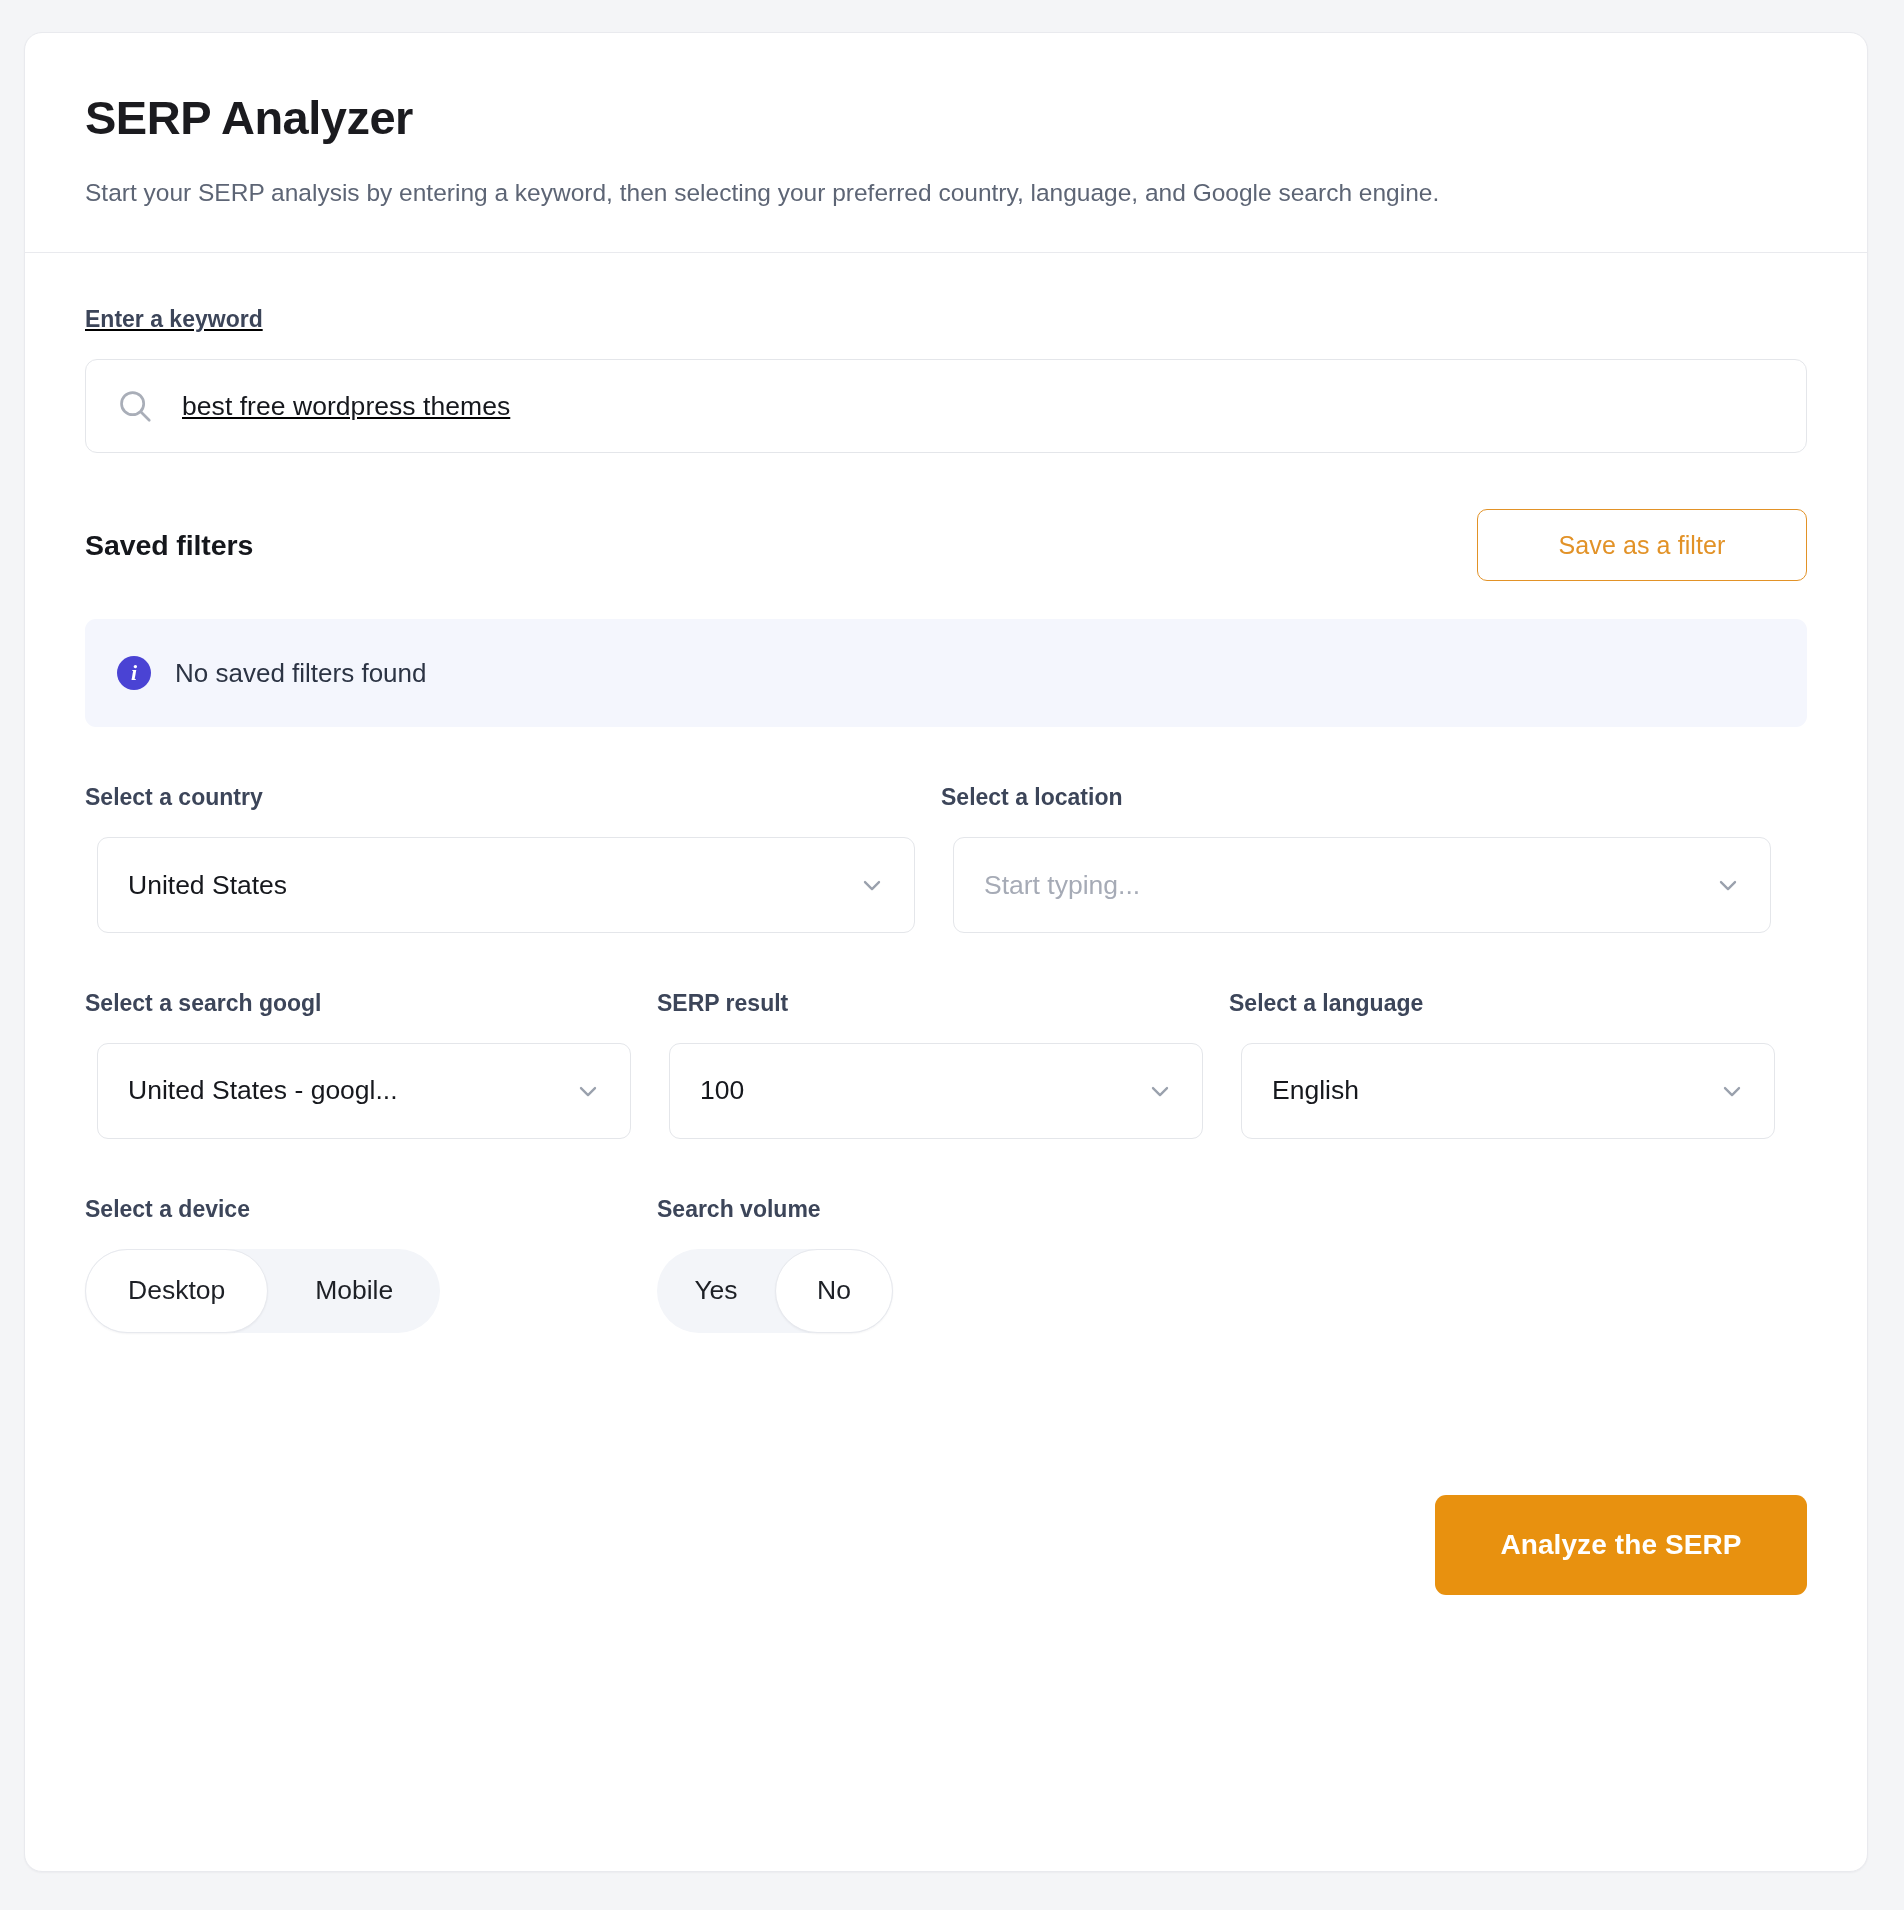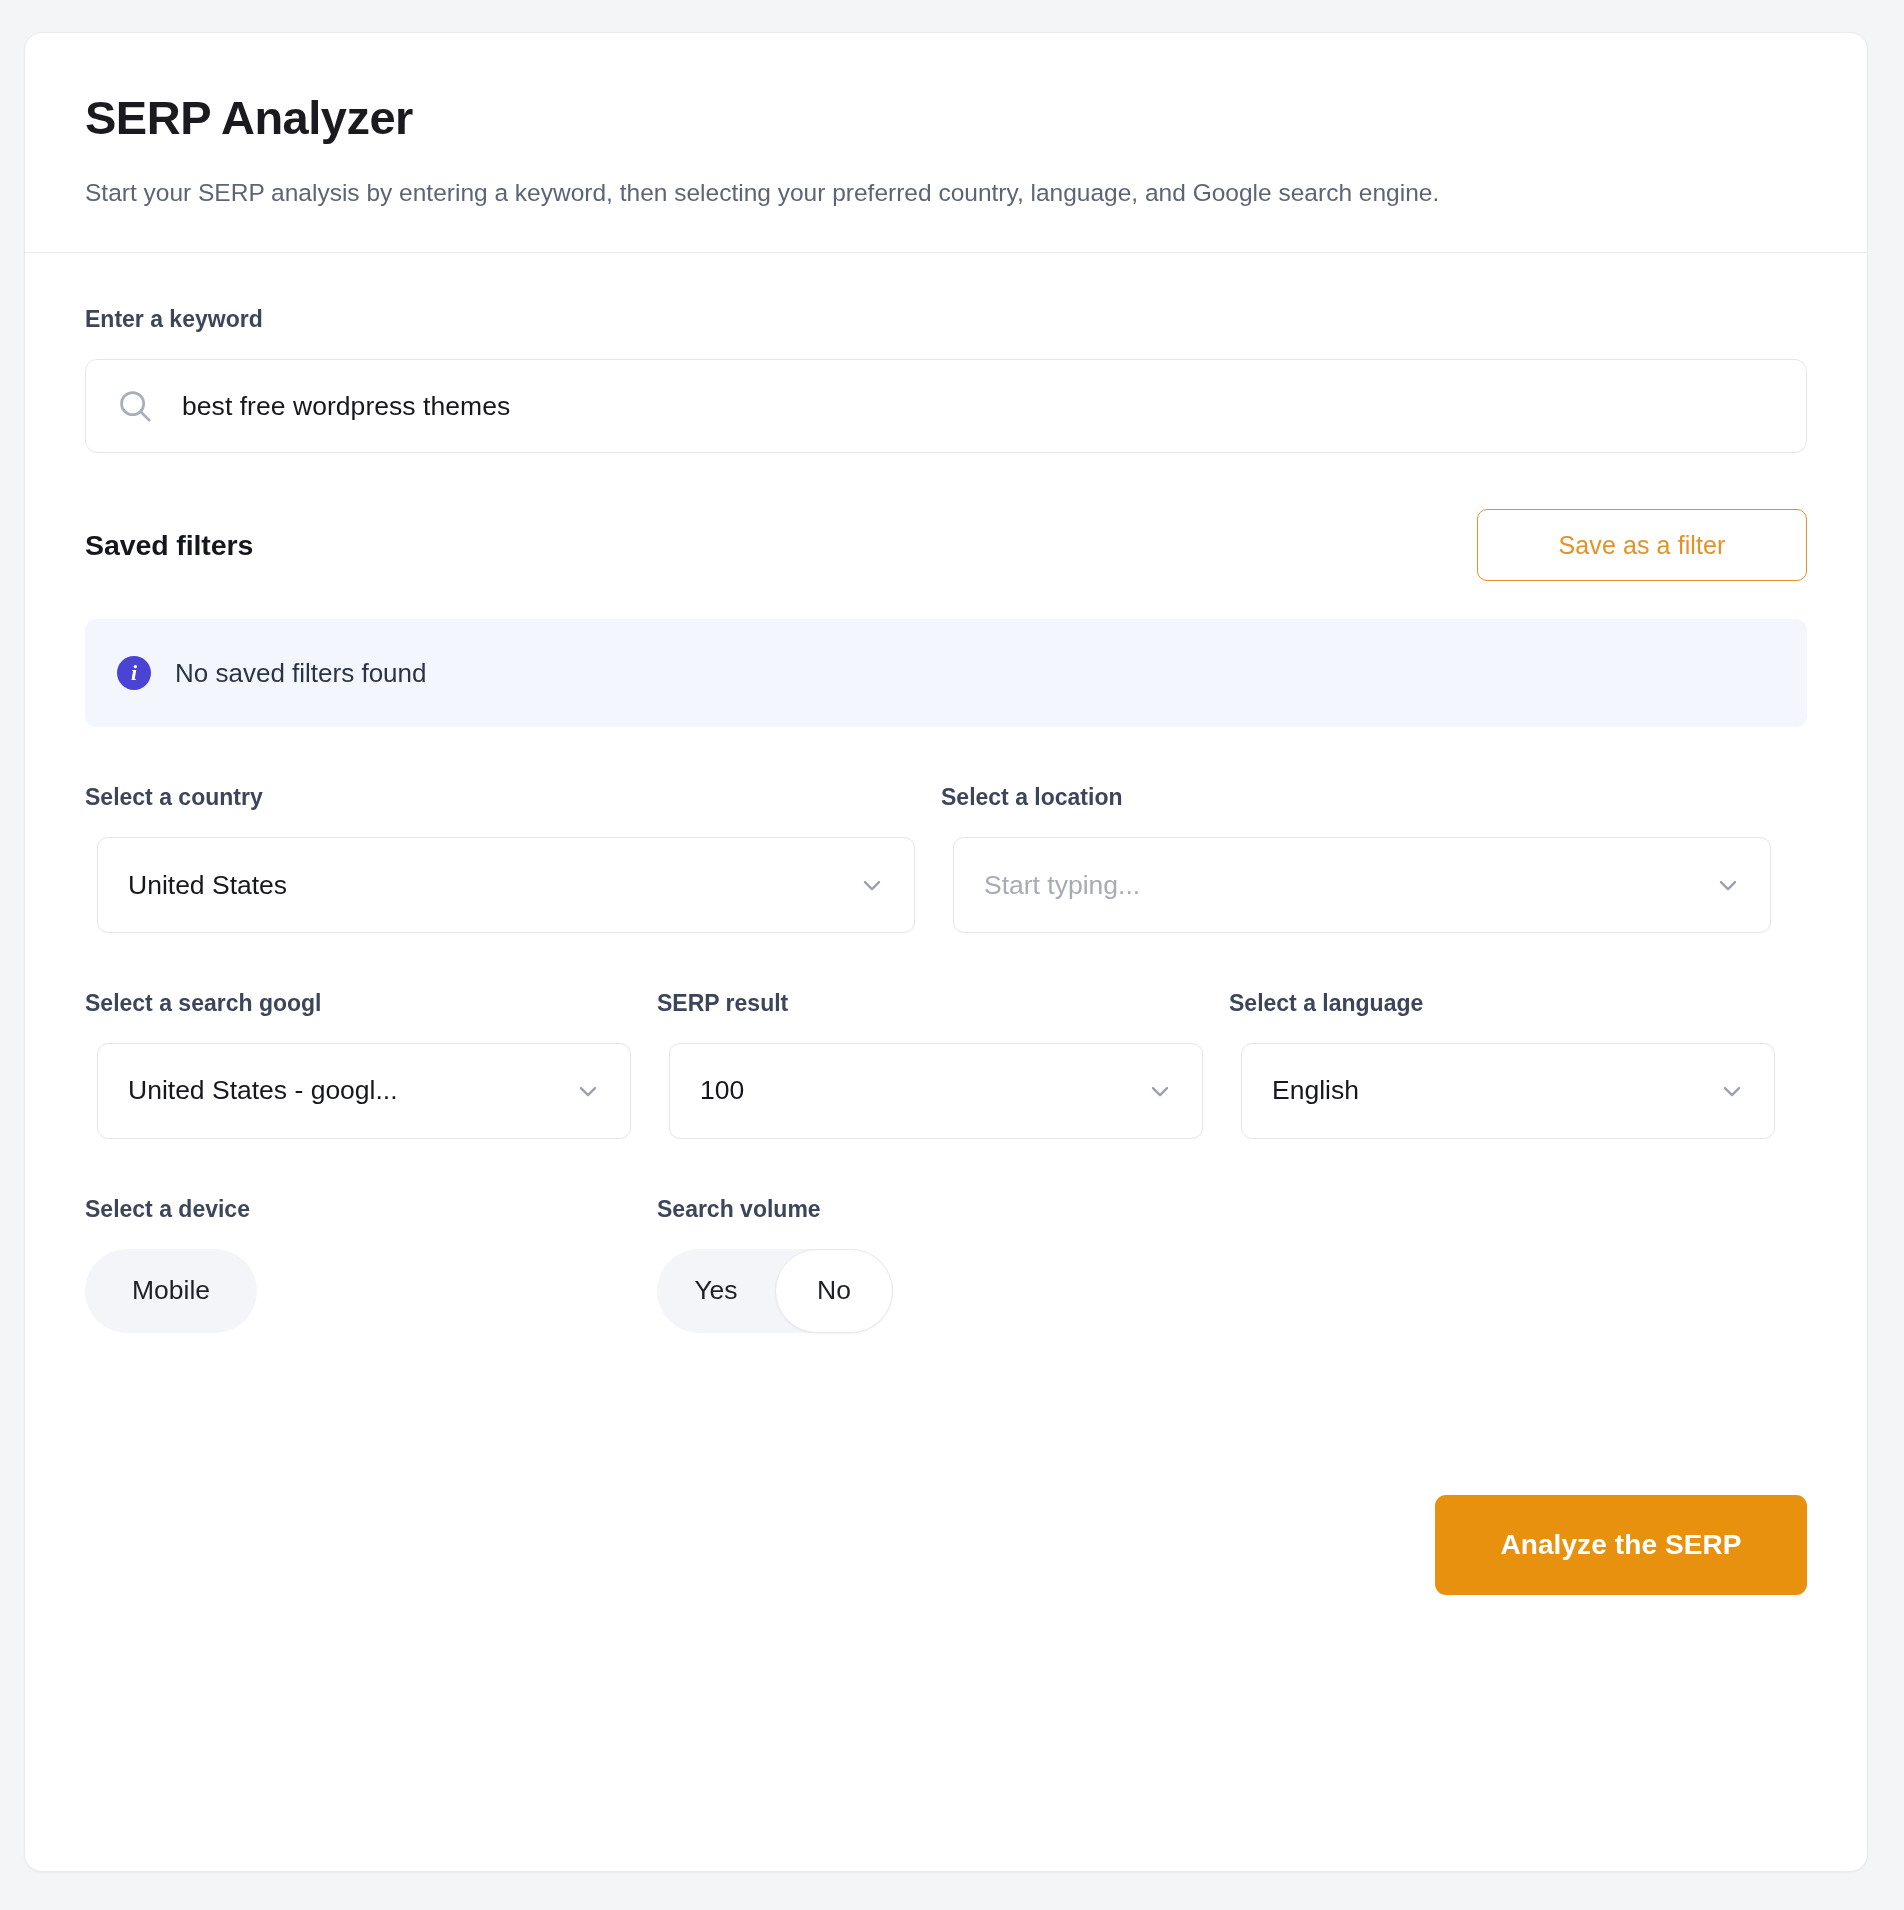--- a/index.html
+++ b/index.html
@@ -63,21 +63,21 @@
 
   .field-label {
     font-size: 23px;
     line-height: 1.3;
     font-weight: 600;
     color: #3c4559;
     display: block;
   }
 
   
-  .keyword-block { margin-bottom: 0; }
+  .keyword-block { margin-bottom: 0; text-decoration: underline; }
   .keyword-label { margin-bottom: 24px; }
 
   .search-box {
     display: flex;
     align-items: center;
     height: 94px;
     border: 1px solid #e4e6ea;
     border-radius: 12px;
     background: #ffffff;
     padding: 0 30px;
@@ -348,20 +348,21 @@
               </svg>
             </span>
           </div>
         </div>
       </div>
 
       <div class="grid-row">
         <div class="grid-col col-third">
           <span class="field-label select-label">Select a device</span>
           <div class="pill-group">
+            <div class="pill active">Desktop</div>
             <div class="pill">Mobile</div>
           </div>
         </div>
         <div class="grid-col col-third">
           <span class="field-label select-label">Search volume</span>
           <div class="pill-group small">
             <div class="pill">Yes</div>
             <div class="pill active">No</div>
           </div>
         </div>

